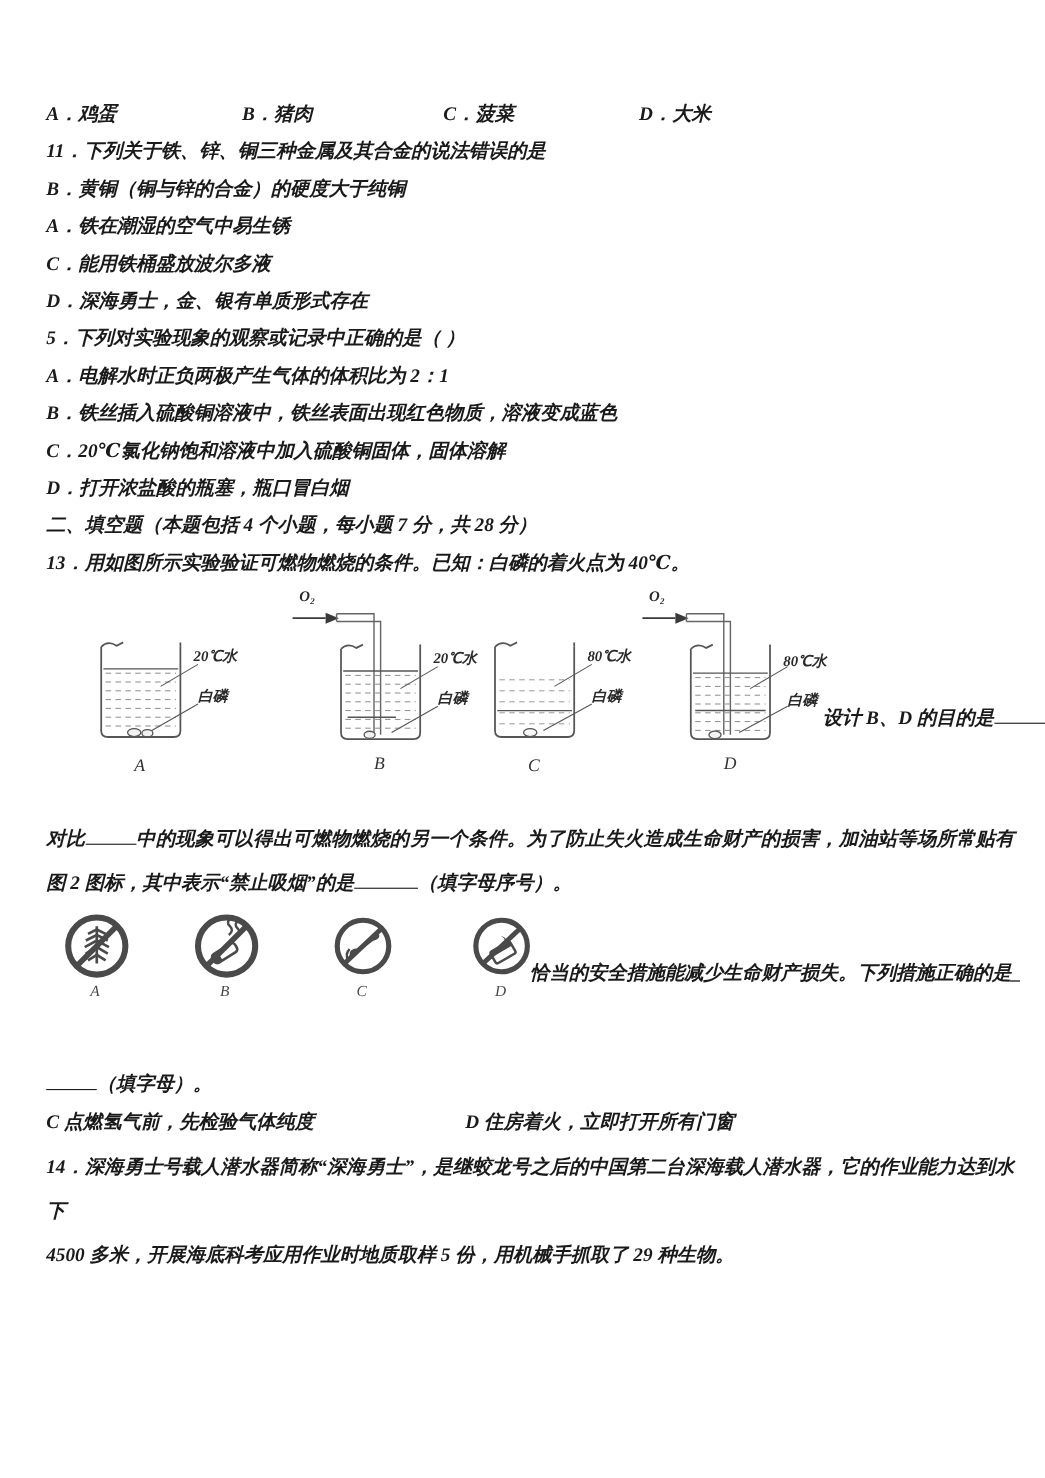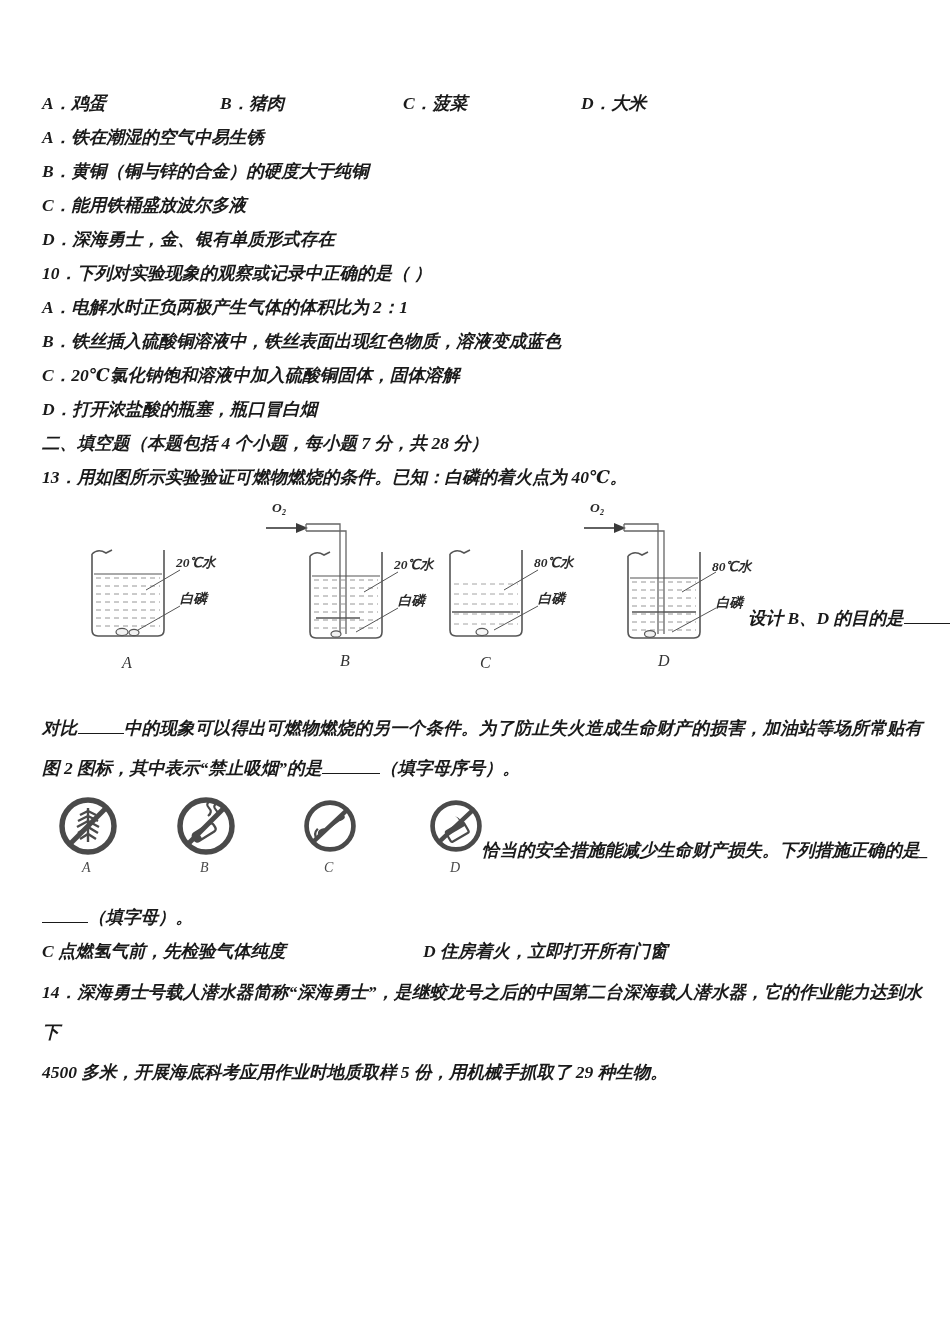--- a/index.html
+++ b/index.html
@@ -105,26 +105,27 @@
   svg { display: block; }
 </style>
 </head>
 <body>
 
 <div class="page">
   <div class="content">
 
     <div class="opt-row"><span style="display:inline-block;width:178px">A．鸡蛋</span><span style="display:inline-block;width:183px">B．猪肉</span><span style="display:inline-block;width:178px">C．菠菜</span><span>D．大米</span></div>
 
+    <div class="q-line">11．下列关于铁、锌、铜三种金属及其合金的说法错误的是</div>
+    <div class="q-line">B．黄铜（铜与锌的合金）的硬度大于纯铜</div>
     <div class="q-line">A．铁在潮湿的空气中易生锈</div>
-    <div class="q-line">B．黄铜（铜与锌的合金）的硬度大于纯铜</div>
     <div class="q-line">C．能用铁桶盛放波尔多液</div>
     <div class="q-line">D．深海勇士，金、银有单质形式存在</div>
 
-    <div class="q-line">10．下列对实验现象的观察或记录中正确的是（      ）</div>
+    <div class="q-line">5．下列对实验现象的观察或记录中正确的是（      ）</div>
     <div class="q-line">A．电解水时正负两极产生气体的体积比为 2：1</div>
     <div class="q-line">B．铁丝插入硫酸铜溶液中，铁丝表面出现红色物质，溶液变成蓝色</div>
     <div class="q-line">C．20℃氯化钠饱和溶液中加入硫酸铜固体，固体溶解</div>
     <div class="q-line">D．打开浓盐酸的瓶塞，瓶口冒白烟</div>
 
     <div class="q-line">二、填空题（本题包括 4 个小题，每小题 7 分，共 28 分）</div>
 
     <div class="q-line">13．用如图所示实验验证可燃物燃烧的条件。已知：白磷的着火点为 40℃。</div>
 
     <div class="fig1">
@@ -305,21 +306,21 @@
             <path d="M38 32 q2 -6 -1 -9 q4 3 3 9" fill="#4a4a4a"></path>
           </g>
           <line x1="14" y1="49" x2="50" y2="15" stroke="#4a4a4a" stroke-width="4.8"></line>
         </svg>
         <div class="sign-letter" style="left:24px;top:64px">D</div>
       </div>
 
       <div class="inline-note" style="left:440px;top:46px"><span>恰当的安全措施能减少生命财产损失。下列措施正确的是</span><span>_</span></div>
     </div>
 
-    <div class="q-line" style=""><span class="blank"></span><span>（填字母）。</span></div>
+    <div class="q-line" style="margin-top:34px"><span class="blank"></span><span>（填字母）。</span></div>
 
     <div class="opt-row"><span style="display:inline-block;width:381px">C 点燃氢气前，先检验气体纯度</span><span>D 住房着火，立即打开所有门窗</span></div>
 
     <div class="para" style="margin-top:4px">14．深海勇士号载人潜水器简称“深海勇士”，是继蛟龙号之后的中国第二台深海载人潜水器，它的作业能力达到水下</div>
     <div class="para">4500 多米，开展海底科考应用作业时地质取样 5 份，用机械手抓取了 29 种生物。</div>
 
   </div>
 </div>
 
 </body></html>

